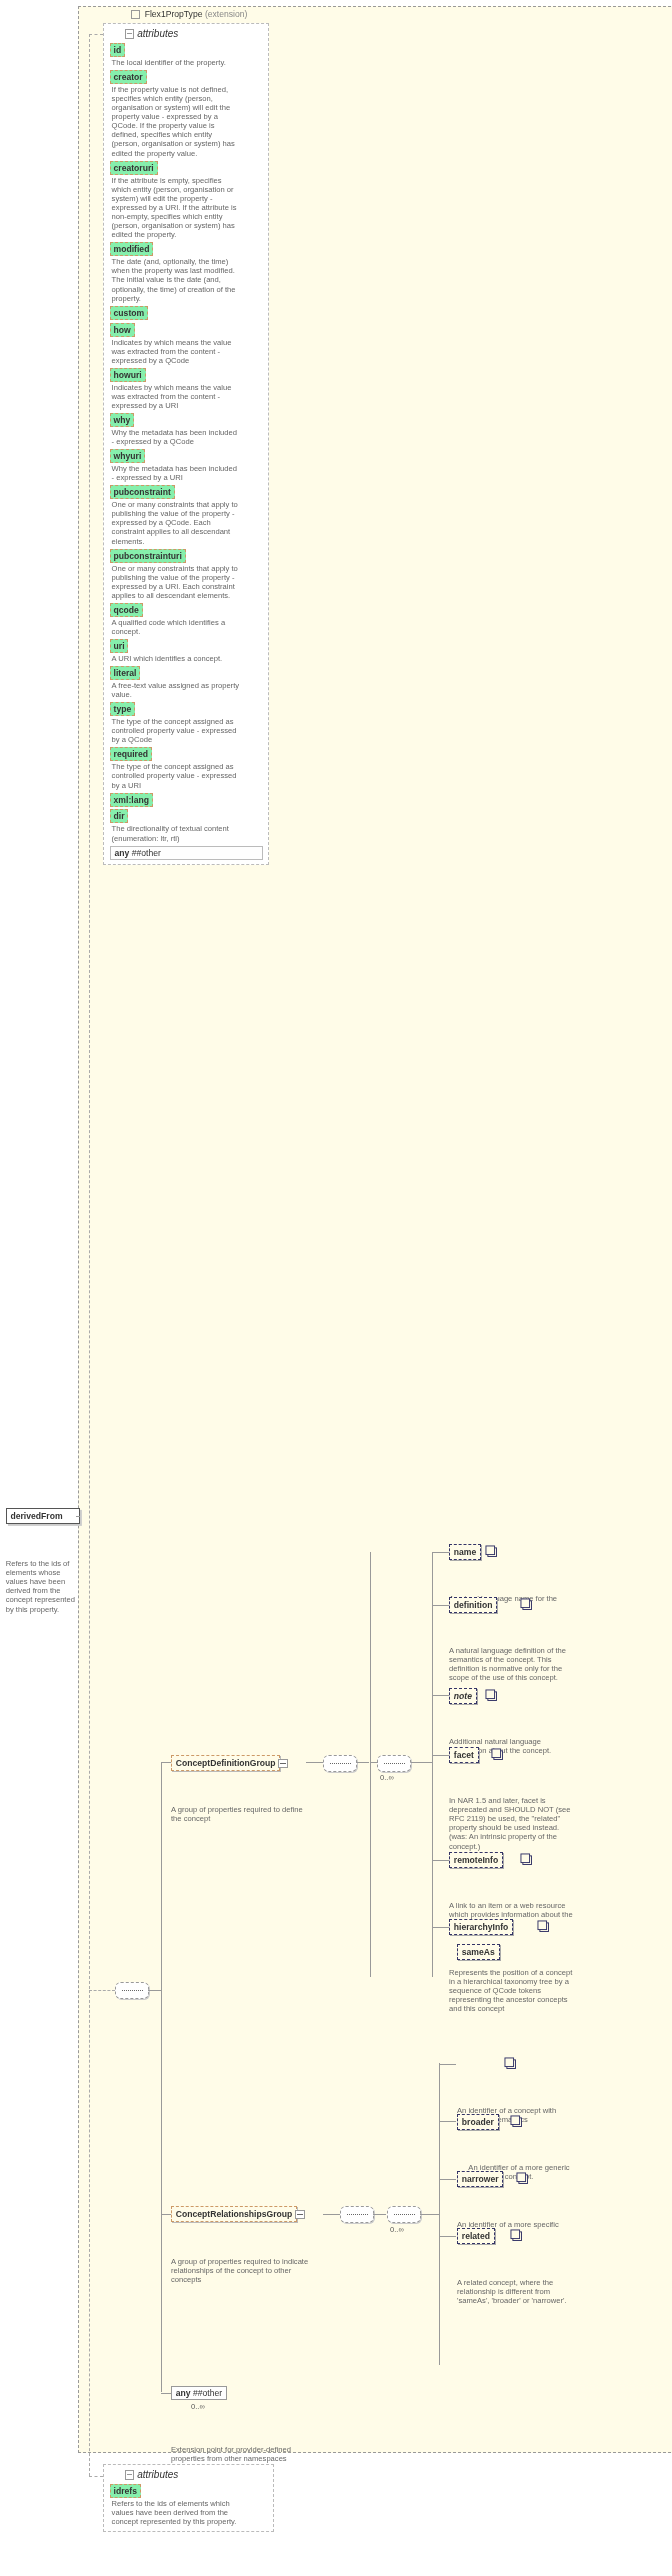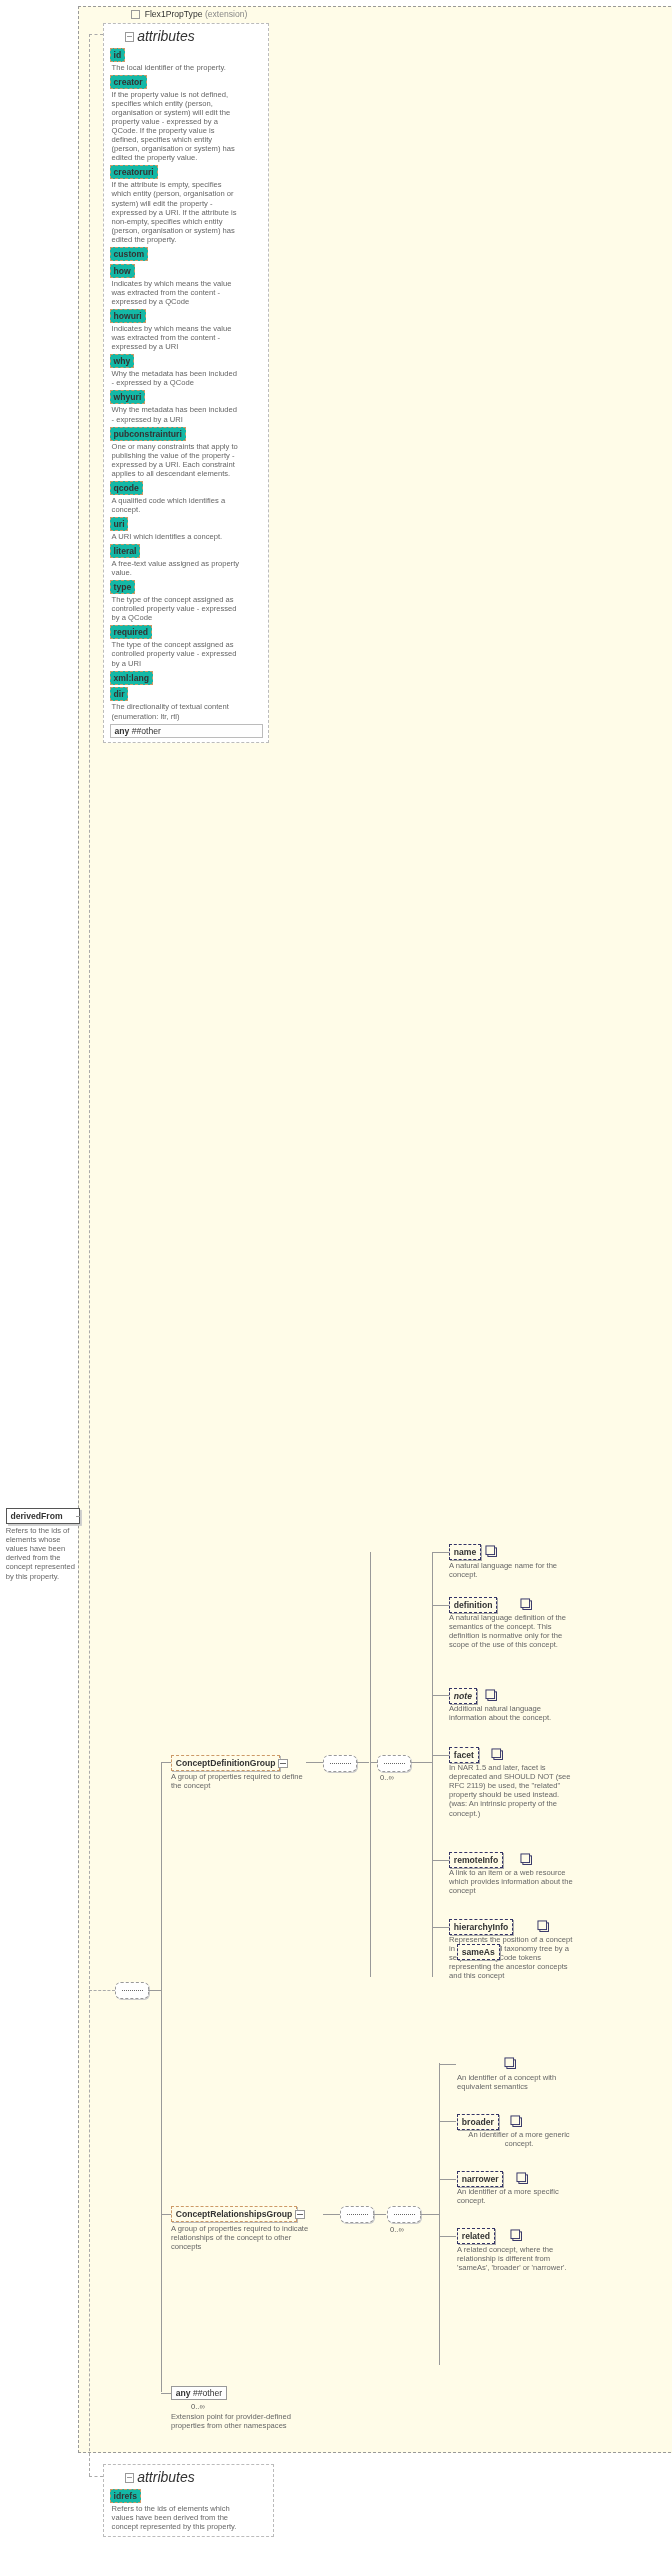--- a/index.html
+++ b/index.html
@@ -30,21 +30,21 @@
   .ext-title .t { color: #333; }
   .ext-title .ex { color: #888; }
 
   .attr-container {
     position: absolute;
     border: 1px dashed #bbb;
     background: #fff;
     padding: 3.8px 5.7px 1.9px 5.7px;
   }
   .attr-container .head {
-    font-size: 14px;
+    font-size: 10px;
     color: #333;
     font-style: italic;
     padding-left: 15px;
   }
   .attr-container .box-icon {
     display:inline-block;
     width:7.6px;
     height:7.6px;
     border:1px solid #999;
     background:#fff;
@@ -60,21 +60,21 @@
   }
   .attr-container .box-icon::before {
     left:1px; top:2.9px; width:5.7px; height:1px;
   }
 
   .attr-list { margin-top:3.8px; }
   .attr-item { margin-bottom: 2.9px; }
   .attr-name {
     display:inline-block;
     border: 1px dashed #cc9966;
-    background: #14b8a6;
+    background: #86efac;
     padding: 1px 2.9px;
     font-size: 8.6px;
     color: #333;
     font-weight: bold;
   }
   .attr-desc {
     font-size: 7.6px;
     color: #666;
     line-height: 1.2;
     margin: 1px 0 0 1.9px;
@@ -108,20 +108,21 @@
   }
   .element-box.plain {
     background:#fff;
   }
   .elem-desc {
     position:absolute;
     font-size:7.6px;
     color:#666;
     line-height:1.2;
     max-width:110px;
+    margin-top:33px;
   }
 
   .group-box {
     position:absolute;
     border:1px dashed #cc9966;
     background:#fffce8;
     padding:1.9px 3.8px;
     font-size:8.6px;
     font-weight:bold;
     color:#333;
@@ -220,25 +221,27 @@
   <div class="elem-desc" style="left:5.7px; top:1526px; max-width:71px;">Refers to the ids of elements whose values have been derived from the concept represented by this property.</div>
 
   <div class="connector h" style="left:76px; top:1516px; width:3.8px;"></div>
 
   <div class="attr-container" style="left:103px; top:23px; width:153px;">
     <div class="head"><span class="box-icon"></span><span>attributes</span></div>
     <div class="attr-list" id="main-attrs-list">
         <div class="attr-item"><span class="attr-name">id</span><div class="attr-desc">The local identifier of the property.</div></div>
         <div class="attr-item"><span class="attr-name">creator</span><div class="attr-desc">If the property value is not defined, specifies which entity (person, organisation or system) will edit the property value - expressed by a QCode. If the property value is defined, specifies which entity (person, organisation or system) has edited the property value.</div></div>
         <div class="attr-item"><span class="attr-name">creatoruri</span><div class="attr-desc">If the attribute is empty, specifies which entity (person, organisation or system) will edit the property - expressed by a URI. If the attribute is non-empty, specifies which entity (person, organisation or system) has edited the property.</div></div>
+        <div class="attr-item"><span class="attr-name">modified</span><div class="attr-desc">The date (and, optionally, the time) when the property was last modified. The initial value is the date (and, optionally, the time) of creation of the property.</div></div>
         <div class="attr-item"><span class="attr-name">custom</span></div>
         <div class="attr-item"><span class="attr-name">how</span><div class="attr-desc">Indicates by which means the value was extracted from the content - expressed by a QCode</div></div>
         <div class="attr-item"><span class="attr-name">howuri</span><div class="attr-desc">Indicates by which means the value was extracted from the content - expressed by a URI</div></div>
         <div class="attr-item"><span class="attr-name">why</span><div class="attr-desc">Why the metadata has been included - expressed by a QCode</div></div>
         <div class="attr-item"><span class="attr-name">whyuri</span><div class="attr-desc">Why the metadata has been included - expressed by a URI</div></div>
+        <div class="attr-item"><span class="attr-name">pubconstraint</span><div class="attr-desc">One or many constraints that apply to publishing the value of the property - expressed by a QCode. Each constraint applies to all descendant elements.</div></div>
         <div class="attr-item"><span class="attr-name">pubconstrainturi</span><div class="attr-desc">One or many constraints that apply to publishing the value of the property - expressed by a URI. Each constraint applies to all descendant elements.</div></div>
         <div class="attr-item"><span class="attr-name">qcode</span><div class="attr-desc">A qualified code which identifies a concept.</div></div>
         <div class="attr-item"><span class="attr-name">uri</span><div class="attr-desc">A URI which identifies a concept.</div></div>
         <div class="attr-item"><span class="attr-name">literal</span><div class="attr-desc">A free-text value assigned as property value.</div></div>
         <div class="attr-item"><span class="attr-name">type</span><div class="attr-desc">The type of the concept assigned as controlled property value - expressed by a QCode</div></div>
         <div class="attr-item"><span class="attr-name">required</span><div class="attr-desc">The type of the concept assigned as controlled property value - expressed by a URI</div></div>
         <div class="attr-item"><span class="attr-name">xml:lang</span></div>
         <div class="attr-item"><span class="attr-name">dir</span><div class="attr-desc">The directionality of textual content (enumeration: ltr, rtl)</div></div>
         <div class="attr-item">
           <span class="attr-special"><span class="kw">any</span> ##other</span>

